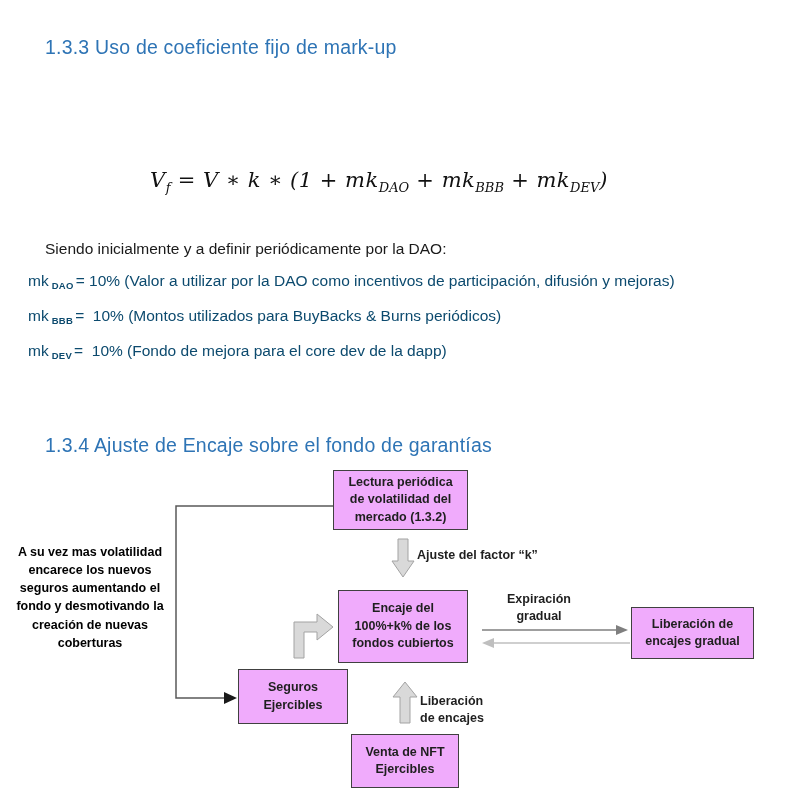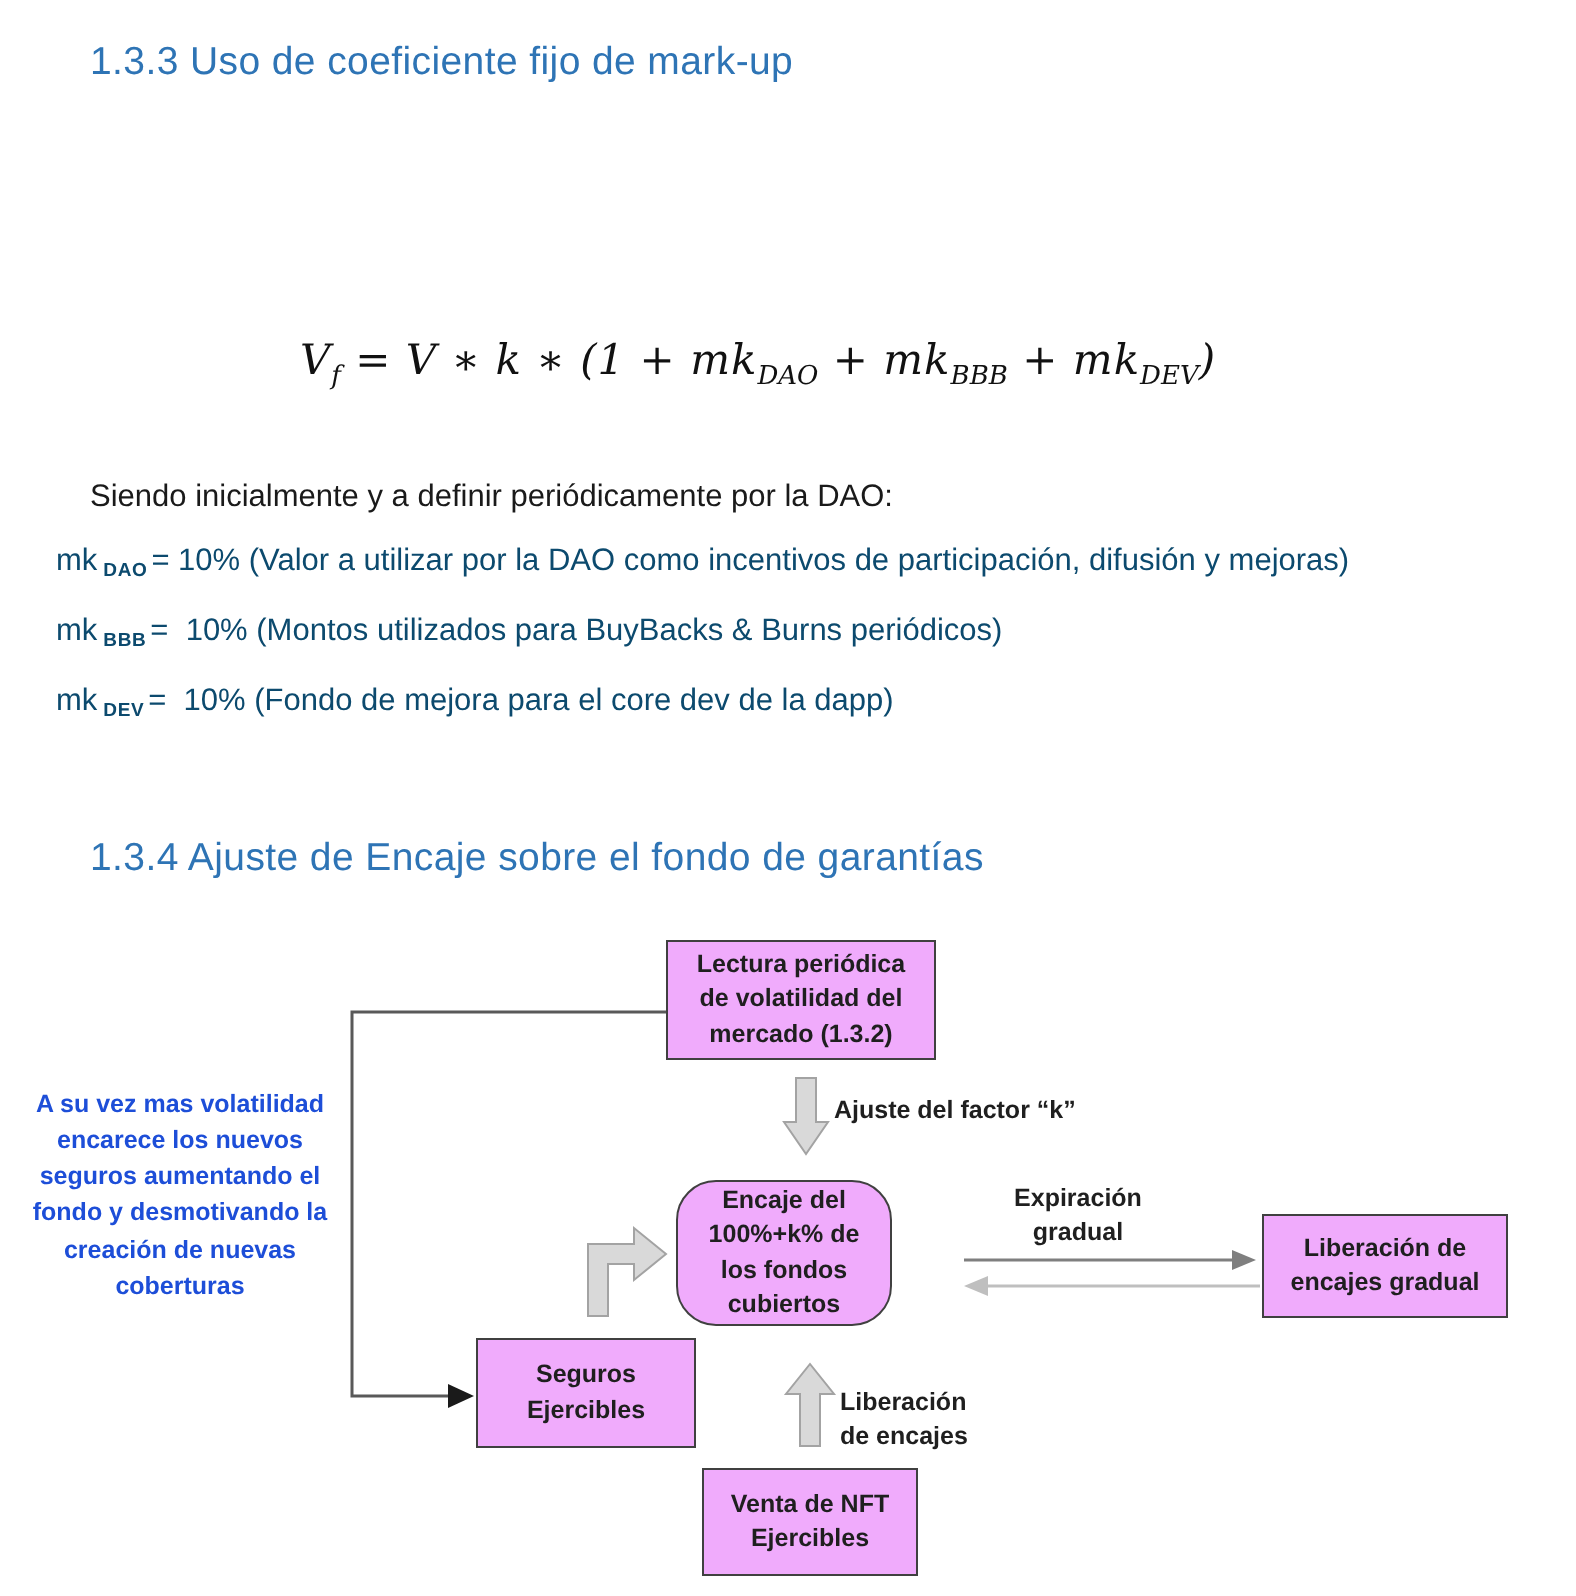--- a/index.html
+++ b/index.html
@@ -16,20 +16,21 @@
     background: #ffffff;
     overflow: hidden;
   }
   .heading {
     position: absolute;
     left: 45px;
     font-size: 19.5px;
     font-weight: 400;
     color: #2E74B5;
     letter-spacing: 0.2px;
+    margin-top: 16px;
   }
   .h1 { top: 20px; }
   .h2 { top: 418px; }
   .body-text {
     position: absolute;
     left: 45px;
     width: 706px;
     font-size: 15.5px;
     line-height: 26px;
     color: #1a1a1a;
@@ -91,21 +92,21 @@
     align-items: center;
     justify-content: center;
     text-align: center;
     font-size: 12.5px;
     font-weight: 700;
     line-height: 1.4;
     color: #1f1f1f;
     padding: 4px 6px;
   }
   .box-lectura   { left: 333px; top: 15px;  width: 135px; height: 60px; }
-  .box-encaje    { left: 338px; top: 135px; width: 108px; height: 73px; border-radius: 20px; }
+  .box-encaje    { left: 338px; top: 135px; width: 130px; height: 73px; }
   .box-seguros   { left: 238px; top: 214px; width: 110px; height: 55px; }
   .box-liberacion{ left: 631px; top: 152px; width: 123px; height: 52px; }
   .box-venta     { left: 351px; top: 279px; width: 108px; height: 54px; }
   .dlabel {
     position: absolute;
     font-size: 12.5px;
     font-weight: 700;
     color: #1f1f1f;
     line-height: 1.35;
   }
@@ -114,21 +115,21 @@
   .lbl-liberacion-encajes { left: 420px; top: 238px; width: 72px; text-align: left; }
   .side-note {
     position: absolute;
     left: 14px;
     top: 88px;
     width: 152px;
     text-align: center;
     font-size: 12.5px;
     font-weight: 700;
     line-height: 1.45;
-    color: #1d4ed8;
+    color: #000000;
   }
 </style>
 </head>
 <body>
 
 <div class="doc">
 
   <div class="heading h1">1.3.3 Uso de coeficiente fijo de mark-up</div>
 
 

